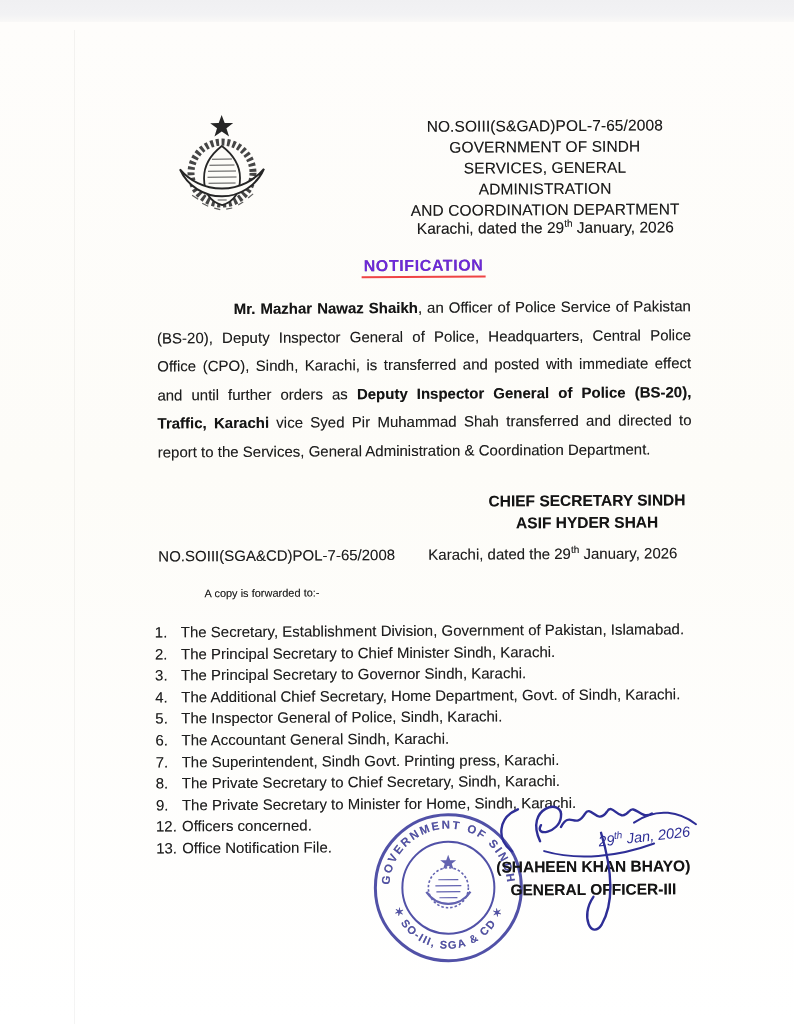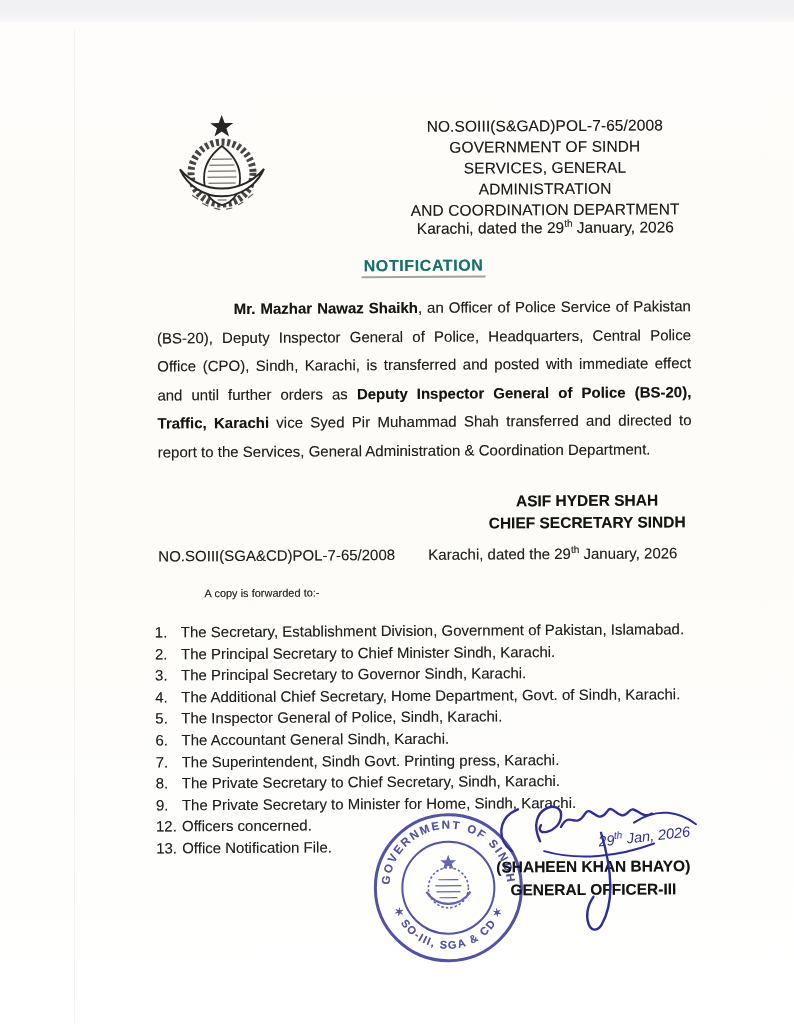--- a/index.html
+++ b/index.html
@@ -41,21 +41,21 @@
   .date-line {
     left:398px; top:220px; width:298px; text-align:center;
     font-size:15.5px; color:#1b1b1b; font-weight:500;
   }
   .sup { font-size:10px; vertical-align:super; line-height:0; }
 
   
   .title-row { left:158px; top:257px; width:534px; text-align:center; }
   .title-text {
     display:inline-block; font-weight:700; font-size:16px; letter-spacing:0.6px;
-    border-bottom:2px solid #a3a3a3; padding:0 2px 1px 2px; color:#0f766e;
+    border-bottom:2px solid #ef4444; padding:0 2px 1px 2px; color:#6d28d9;
   }
 
   
   .body-par {
     left:158px; top:294px; width:534px;
     font-size:15px; line-height:28.6px; text-align:justify;
     text-indent:77px; color:#1d1d1d;
   }
   .b { font-weight:700; color:#141414; }
 
@@ -151,22 +151,22 @@
     <span>Karachi, dated the 29</span><span class="sup">th</span><span> January, 2026</span>
   </div>
 
   <div class="abs title-row">
     <span class="title-text">NOTIFICATION</span>
   </div>
 
   <p class="abs body-par"><span class="b">Mr. Mazhar Nawaz Shaikh</span><span>, an Officer of Police Service of Pakistan (BS-20), Deputy Inspector General of Police, Headquarters, Central Police Office (CPO), Sindh, Karachi, is transferred and posted with immediate effect and until further orders as </span><span class="b">Deputy Inspector General of Police (BS-20), Traffic, Karachi</span><span> vice Syed Pir Muhammad Shah transferred and directed to report to the Services, General Administration &amp; Coordination Department.</span></p>
 
   <div class="abs signatory">
+    <div>CHIEF SECRETARY SINDH</div>
     <div>ASIF HYDER SHAH</div>
-    <div>CHIEF SECRETARY SINDH</div>
   </div>
 
   <div class="abs ref-row">
     <span class="ref-no2">NO.SOIII(SGA&amp;CD)POL-7-65/2008</span>
     <span class="ref-date"><span>Karachi, dated the 29</span><span class="sup">th</span><span> January, 2026</span></span>
   </div>
 
   <div class="abs copy-intro">A copy is forwarded to:-</div>
 
   <div class="abs dist-list">

